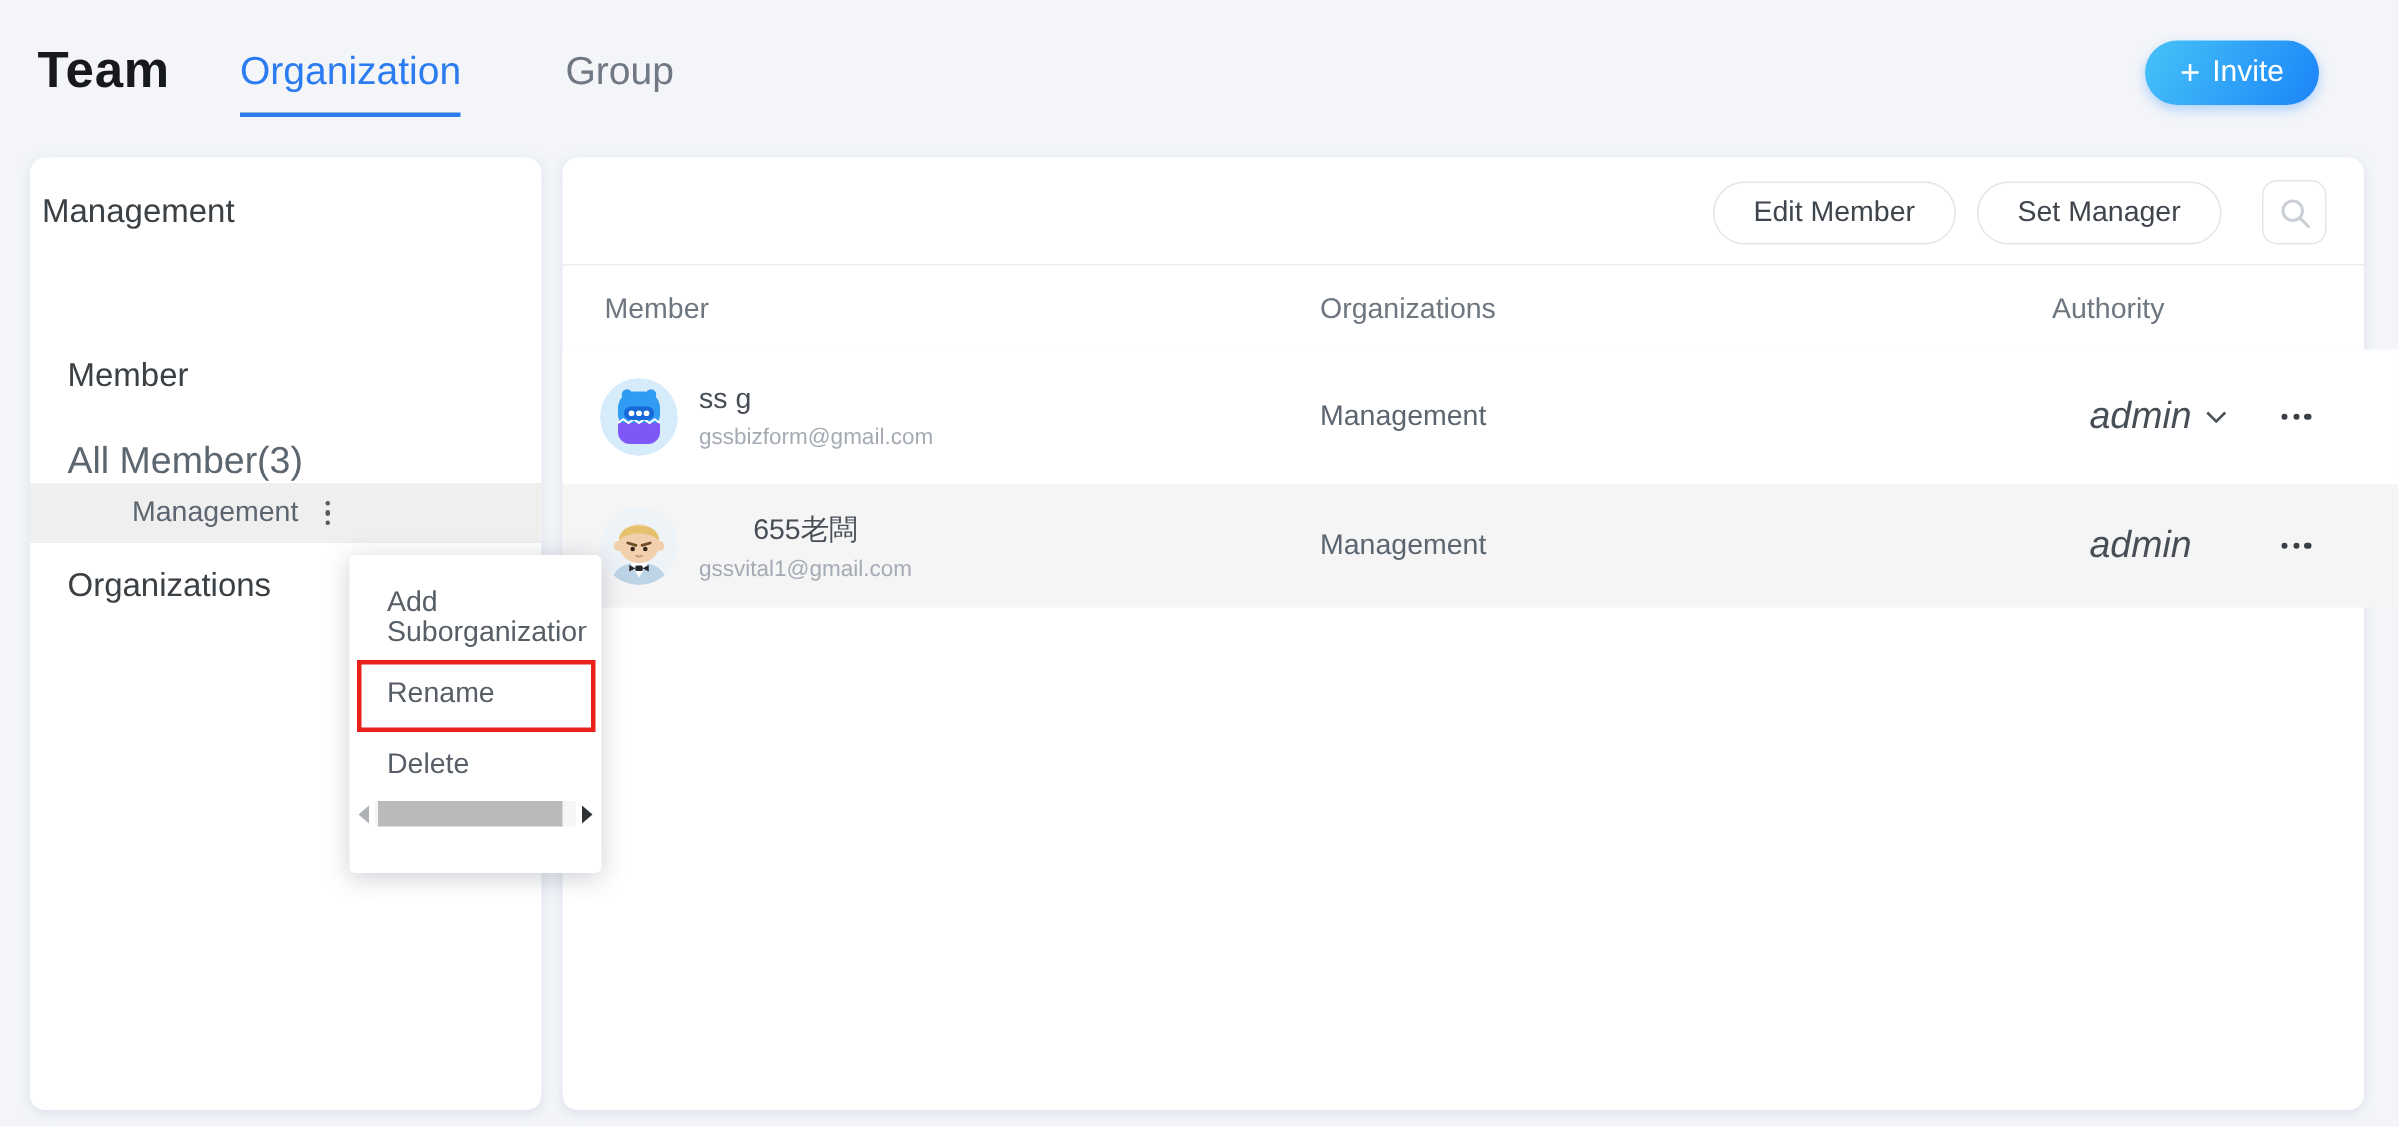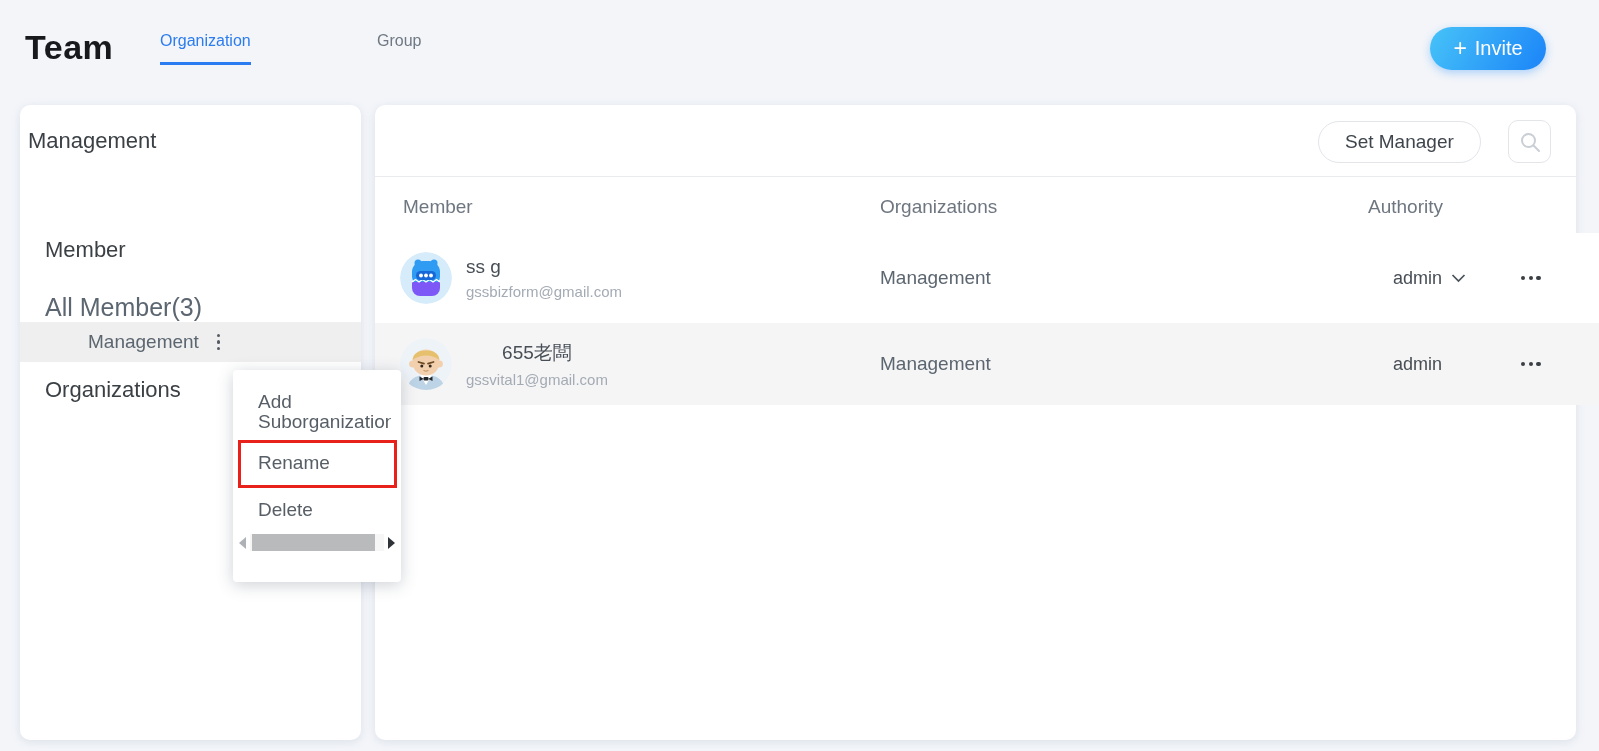--- a/index.html
+++ b/index.html
@@ -3,21 +3,21 @@
 <meta charset="utf-8">
 <style>
   * { margin:0; padding:0; box-sizing:border-box; }
   html,body { width:1599px; height:751px; overflow:hidden; }
   body { font-family:"Liberation Sans", sans-serif; background:#f3f5f9; position:relative; color:#3b4045; }
 
   .page { position:absolute; inset:0; }
 
   
   .hdr-title { position:absolute; left:25px; top:28px; font-size:34px; font-weight:600; color:#17191d; letter-spacing:0.5px; }
-  .tab { position:absolute; top:32px; font-size:16px; cursor:pointer; }
+  .tab { position:absolute; top:32px; font-size:26px; cursor:pointer; }
   .tab-org { left:160px; color:#2b7cf0; padding-bottom:12px; border-bottom:3px solid #2b7cf0; }
   .tab-group { left:348px; color:#6f7883;margin-left:29px; }
   .invite-btn { position:absolute; right:53px; top:27px; width:116px; height:43px; border:none; border-radius:22px;
     background:linear-gradient(120deg,#47c3f8 0%,#1b84f8 100%); color:#fff; font-size:20px; font-family:inherit;
     display:flex; align-items:center; justify-content:center; gap:8px; cursor:pointer; box-shadow:0 3px 8px rgba(40,140,248,.35); }
   .invite-btn .plus { font-size:23px; font-weight:400; line-height:1; }
 
   
   .card { position:absolute; background:#fff; border-radius:10px; box-shadow:0 2px 8px rgba(160,172,195,.28); }
   .sidebar { left:20px; top:105px; width:341px; height:635px; }
@@ -67,22 +67,22 @@
 
   .trow { position:absolute; left:375px; width:1324px; }
   .trow-1 { top:233px; height:90px; background:#fff; }
   .trow-2 { top:323px; height:82px; background:#f5f5f6;text-align:center; }
   .member-cell { position:absolute; left:25px; top:50%; transform:translateY(-50%); display:flex; align-items:center; }
   .avatar { width:52px; height:52px; border-radius:50%; overflow:hidden; flex:0 0 52px; }
   .m-texts { margin-left:14px; }
   .m-name { font-size:19px; color:#474e56; }
   .m-email { font-size:15px; color:#a4abb4; margin-top:5px; }
   .org-cell { position:absolute; left:505px; top:50%; transform:translateY(-50%); font-size:19px; color:#5c6670; }
-  .auth-cell { position:absolute; left:1018px; top:50%; transform:translateY(-50%); font-size:18px; color:#474e56;
-    display:flex; align-items:center; gap:9px; cursor:pointer; }
+  .auth-cell { position:absolute; left:1018px; top:50%; transform:translateY(-50%); font-size:25px; color:#474e56;
+    display:flex; align-items:center; gap:9px; cursor:pointer;font-style:italic; }
   .dots-btn { position:absolute; left:1142px; top:50%; transform:translateY(-50%); display:flex; gap:3.5px; padding:6px 4px; cursor:pointer; }
   .dots-btn i { width:4.2px; height:4.2px; border-radius:50%; background:#3a3f45; }
 </style>
 </head>
 <body>
 
 <div class="page">
 
   <div class="hdr-title">Team</div>
   <div class="tab tab-org">Organization</div>
@@ -120,20 +120,21 @@
       <span class="arrow arrow-left"></span>
       <div class="scroll-track">
         <div class="scroll-thumb"></div>
       </div>
       <span class="arrow arrow-right"></span>
     </div>
   </div>
 
   <div class="card main"></div>
   <div class="main-title">Management</div>
+  <button class="pill-btn btn-edit">Edit Member</button>
   <button class="pill-btn btn-set">Set Manager</button>
   <button class="search-btn">
     <svg width="24" height="24" viewBox="0 0 24 24">
       <circle cx="10.5" cy="10.5" r="6.5" fill="none" stroke="#caced5" stroke-width="2"></circle>
       <line x1="15.5" y1="15.5" x2="21" y2="21" stroke="#caced5" stroke-width="2" stroke-linecap="round"></line>
     </svg>
   </button>
   <div class="divider div-1"></div>
   <div class="col-head ch-member">Member</div>
   <div class="col-head ch-orgs">Organizations</div>

